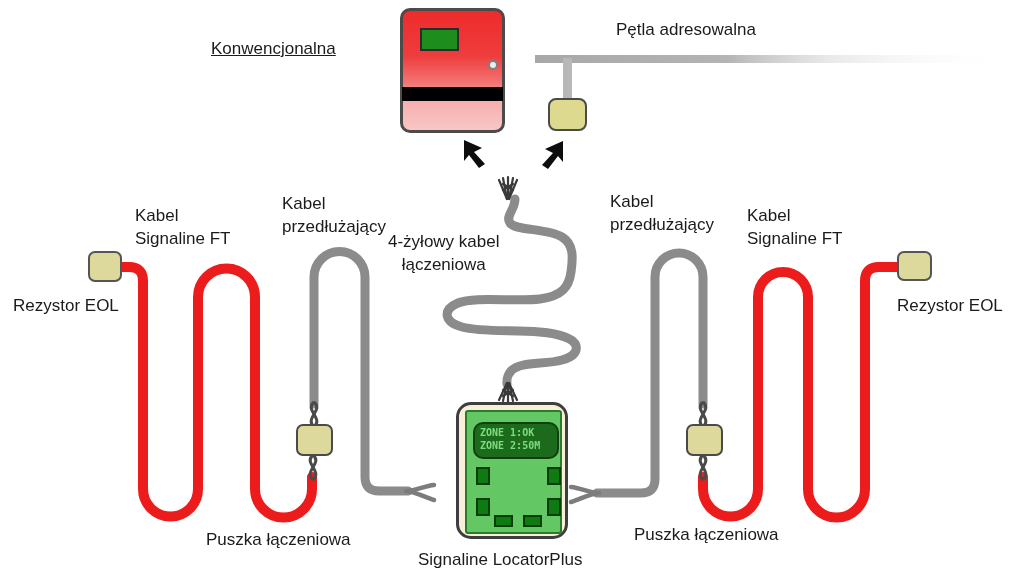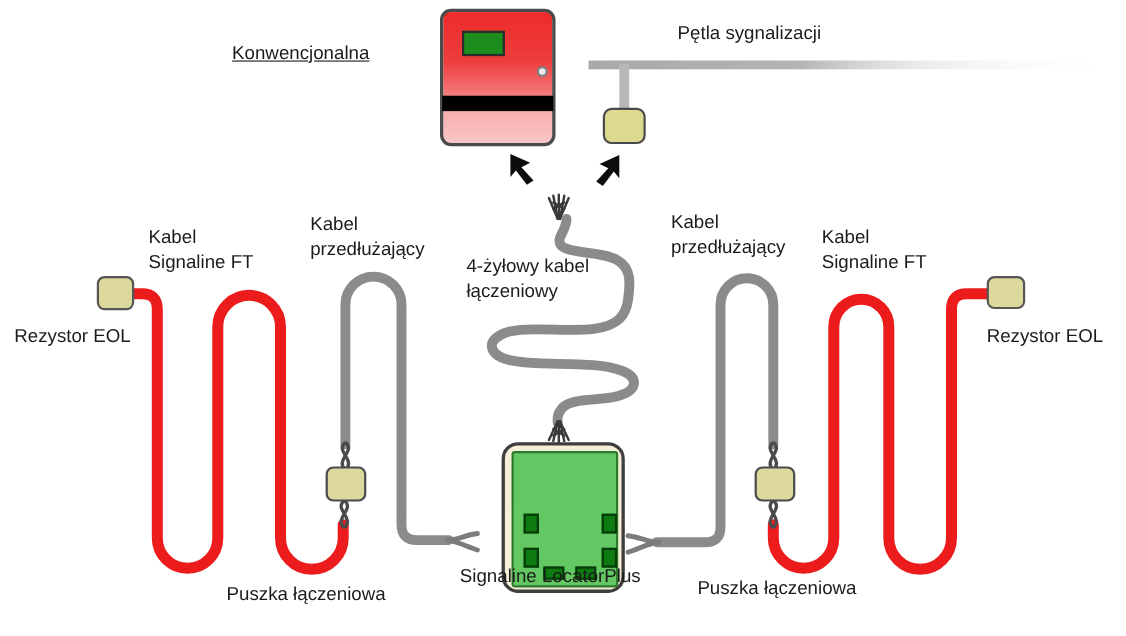--- a/index.html
+++ b/index.html
@@ -123,63 +123,67 @@
   <div class="devbox beige loop-module"></div>
 
   <div class="devbox beige eol-left"></div>
   <div class="devbox beige eol-right"></div>
 
   <div class="devbox beige junction-left"></div>
   <div class="devbox beige junction-right"></div>
 
   <div class="devbox locator">
     <div class="locator-inner">
+      <div class="lcd">
+        <div>ZONE 1:OK</div>
+        <div>ZONE 2:50M</div>
+      </div>
       <div class="btn btn-l1"></div>
       <div class="btn btn-l2"></div>
       <div class="btn btn-r1"></div>
       <div class="btn btn-r2"></div>
       <div class="btn btn-b1"></div>
       <div class="btn btn-b2"></div>
     </div>
   </div>
 
   <div class="lbl" style="left:211px;top:37px;text-decoration:underline;">
     <div>Konwencjonalna</div>
   </div>
 
-  <div class="lbl" style="left:616px;top:18px;">Pętla sygnalizacji</div>
+  <div class="lbl" style="left:616px;top:18px;">Pętla adresowalna</div>
 
   <div class="lbl" style="left:135px;top:204px;">
     <div>Kabel</div>
     <div>Signaline FT</div>
   </div>
 
   <div class="lbl" style="left:13px;top:294px;">Rezystor EOL</div>
 
   <div class="lbl" style="left:282px;top:192px;">
     <div>Kabel</div>
     <div>przedłużający</div>
   </div>
 
-  <div class="lbl" style="left:424px;top:230px;">
+  <div class="lbl" style="left:388px;top:230px;text-align:center;">
     <div>4-żyłowy kabel</div>
-    <div>łączeniowy</div>
+    <div>łączeniowa</div>
   </div>
 
   <div class="lbl" style="left:610px;top:190px;">
     <div>Kabel</div>
     <div>przedłużający</div>
   </div>
 
   <div class="lbl" style="left:747px;top:204px;">
     <div>Kabel</div>
     <div>Signaline FT</div>
   </div>
 
   <div class="lbl" style="left:897px;top:294px;">Rezystor EOL</div>
 
   <div class="lbl" style="left:206px;top:528px;">Puszka łączeniowa</div>
 
   <div class="lbl" style="left:634px;top:523px;">Puszka łączeniowa</div>
 
-  <div class="lbl" style="left:418px;top:512px;">Signaline LocatorPlus</div>
+  <div class="lbl" style="left:418px;top:548px;">Signaline LocatorPlus</div>
 
 </div>
 
 </body></html>

